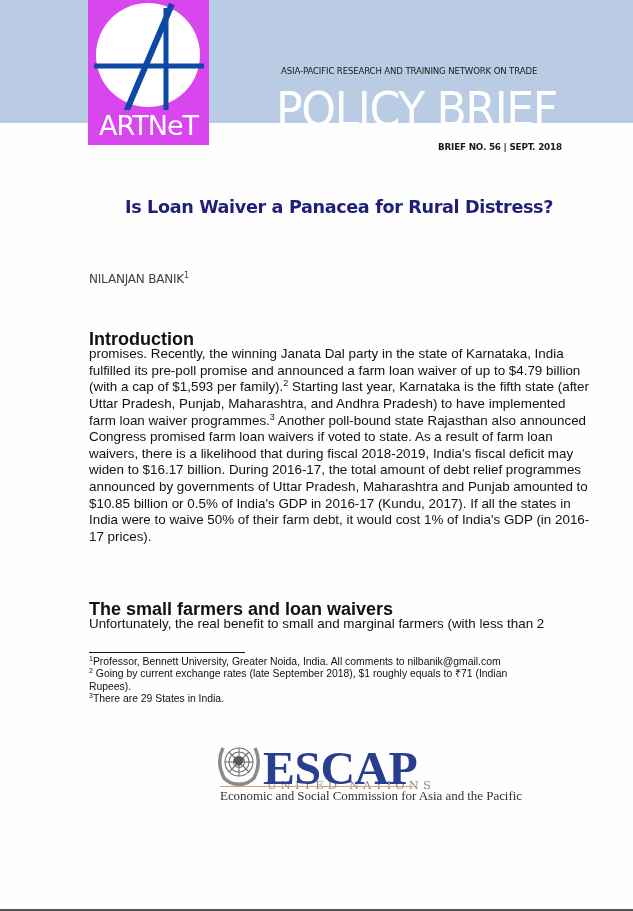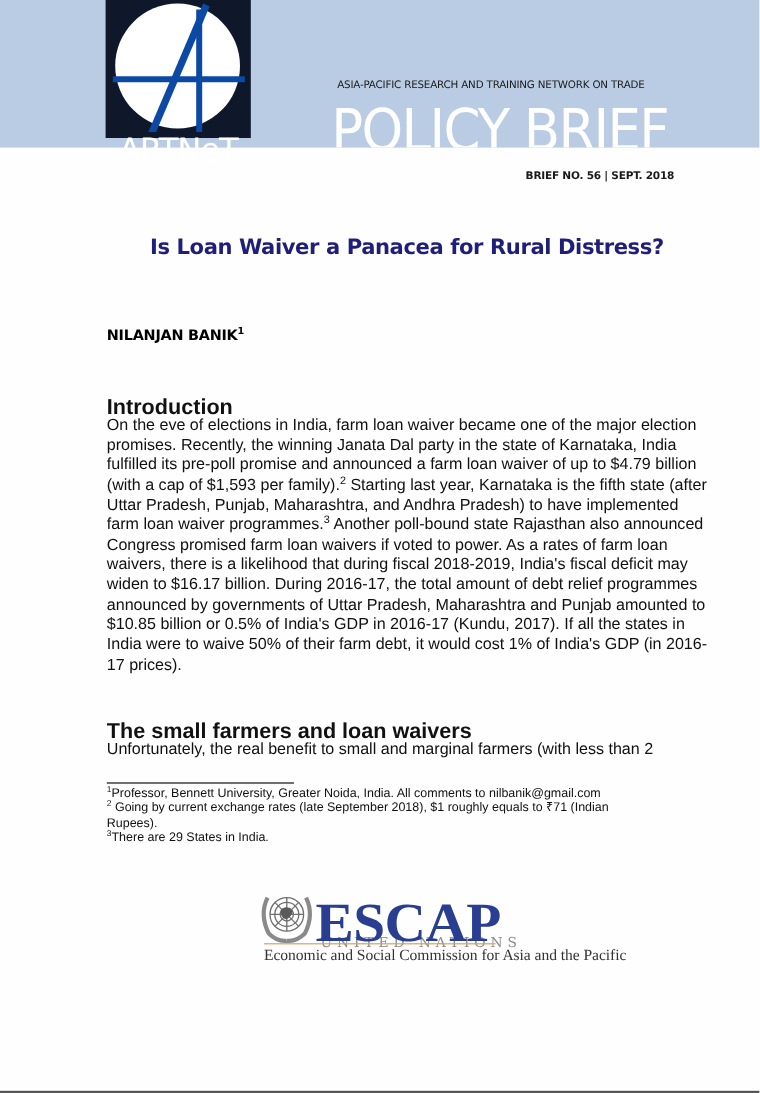--- a/index.html
+++ b/index.html
@@ -1,26 +1,26 @@
 <!DOCTYPE html>
 <html><head>
 <meta charset="utf-8">
 <style>
   html, body { margin:0; padding:0; }
   body { width:633px; height:911px; position:relative; overflow:hidden; background:#fefefe; font-family:"Liberation Sans", sans-serif; color:#111; }
   .band { position:absolute; left:0; top:0; width:633px; height:123px; background:#b9cce4; }
-  .logo { position:absolute; left:88px; top:0; width:121px; height:115px; background:#0f172a; }
+  .logo { position:absolute; left:88px; top:0; width:121px; height:145px; background:#d946ef; }
   .logo svg { position:absolute; left:0; top:0; }
   .logo-text { position:absolute; left:0; width:121px; top:109px; text-align:center; color:#fff; font-family:"DejaVu Sans", sans-serif; font-size:27px; letter-spacing:-1px; line-height:34px; }
   .network { position:absolute; left:281px; top:66px; font-family:"DejaVu Sans", sans-serif; font-size:8.6px; color:#1a1a1a; letter-spacing:-0.15px; white-space:nowrap; }
   .pb-clip { position:absolute; left:270px; top:80px; width:320px; height:43px; overflow:hidden; }
   .policy { position:absolute; left:6px; top:1px; font-family:"DejaVu Sans", sans-serif; font-size:48px; color:#fff; font-weight:normal; letter-spacing:-1.5px; line-height:56px; white-space:nowrap; transform:scaleX(0.92); transform-origin:left top; }
   .brief-no { position:absolute; left:438px; top:142px; font-family:"DejaVu Sans", sans-serif; font-weight:bold; font-size:8.8px; color:#1a1a1a; letter-spacing:-0.2px; white-space:nowrap; }
   .title { position:absolute; left:89px; top:197px; font-family:"DejaVu Sans", sans-serif; font-weight:bold; font-size:17.6px; color:#1f1f7a; letter-spacing:-0.35px; white-space:nowrap;margin-left:36px; }
-  .author { position:absolute; left:89px; top:271px; font-family:"DejaVu Sans", sans-serif; font-weight:bold; font-size:12px; color:#000000; letter-spacing:-0.2px; white-space:nowrap; }
+  .author { position:absolute; left:89px; top:271px; font-family:"DejaVu Sans", sans-serif; font-weight:normal; font-size:12px; color:#404040; letter-spacing:-0.2px; white-space:nowrap; }
   .author sup { font-size:8px; vertical-align:5px; }
   .h2 { position:absolute; left:89px; font-weight:bold; font-size:18px; color:#111; white-space:nowrap; }
   .body { position:absolute; left:89px; width:452px; font-size:13.4px; line-height:16.65px; }
   .ln { display:block; text-align:justify; text-align-last:justify; white-space:nowrap; height:16.65px; }
   .ln.last { text-align-last:left; }
   .ln sup { font-size:9px; vertical-align:5px; line-height:0; }
   .rule { position:absolute; left:89px; top:652px; width:156px; height:1px; background:#111; }
   .fn { position:absolute; left:89px; top:656px; font-size:10.4px; line-height:12.4px; color:#111; }
   .fn div { white-space:nowrap; }
   .fn sup { font-size:7px; vertical-align:4px; line-height:0; }
@@ -51,27 +51,26 @@
 <div class="pb-clip">
   <div class="policy">POLICY BRIEF</div>
 </div>
 <div class="brief-no">BRIEF NO. 56 | SEPT. 2018</div>
 
 <div class="title">Is Loan Waiver a Panacea for Rural Distress?</div>
 <div class="author"><span>NILANJAN BANIK</span><sup>1</sup></div>
 
 <div class="h2" style="top:329px;">Introduction</div>
 <div class="body" style="top:346px;">
-  <span class="ln">On the eve of elections in India, farm loan waiver became one of the major election</span>
   <span class="ln">promises. Recently, the winning Janata Dal party in the state of Karnataka, India</span>
   <span class="ln">fulfilled its pre-poll promise and announced a farm loan waiver of up to $4.79 billion</span>
   <span class="ln"><span>(with a cap of $1,593 per family).</span><sup>2</sup><span> Starting last year, Karnataka is the fifth state (after</span></span>
   <span class="ln">Uttar Pradesh, Punjab, Maharashtra, and Andhra Pradesh) to have implemented</span>
   <span class="ln"><span>farm loan waiver programmes.</span><sup>3</sup><span>  Another poll-bound state Rajasthan also announced</span></span>
-  <span class="ln">Congress promised farm loan waivers if voted to power. As a rates of farm loan</span>
+  <span class="ln">Congress promised farm loan waivers if voted to state. As a result of farm loan</span>
   <span class="ln">waivers, there is a likelihood that during fiscal 2018-2019, India's fiscal deficit may</span>
   <span class="ln">widen to $16.17 billion. During 2016-17, the total amount of debt relief programmes</span>
   <span class="ln">announced by governments of Uttar Pradesh, Maharashtra and Punjab amounted to</span>
   <span class="ln">$10.85 billion or 0.5% of India's GDP in 2016-17 (Kundu, 2017). If all the states in</span>
   <span class="ln">India were to waive 50% of their farm debt, it would cost 1% of India's GDP (in 2016-</span>
   <span class="ln last">17 prices).</span>
 </div>
 
 <div class="h2" style="top:599px;">The small farmers and loan waivers</div>
 <div class="body" style="top:616px;">

